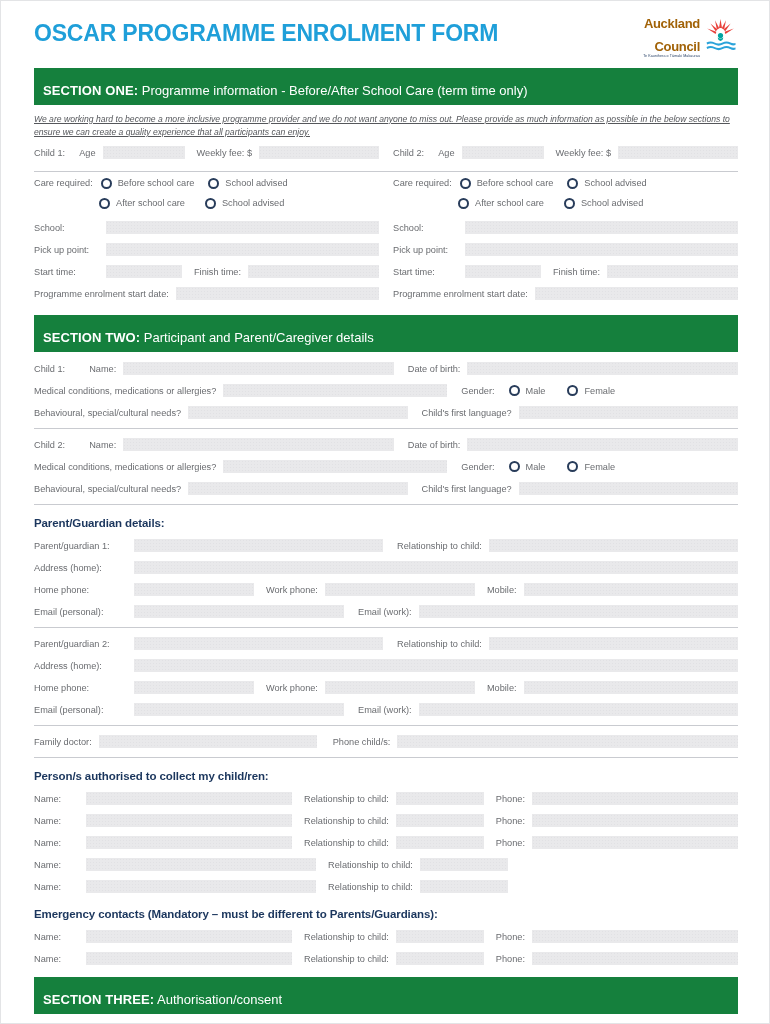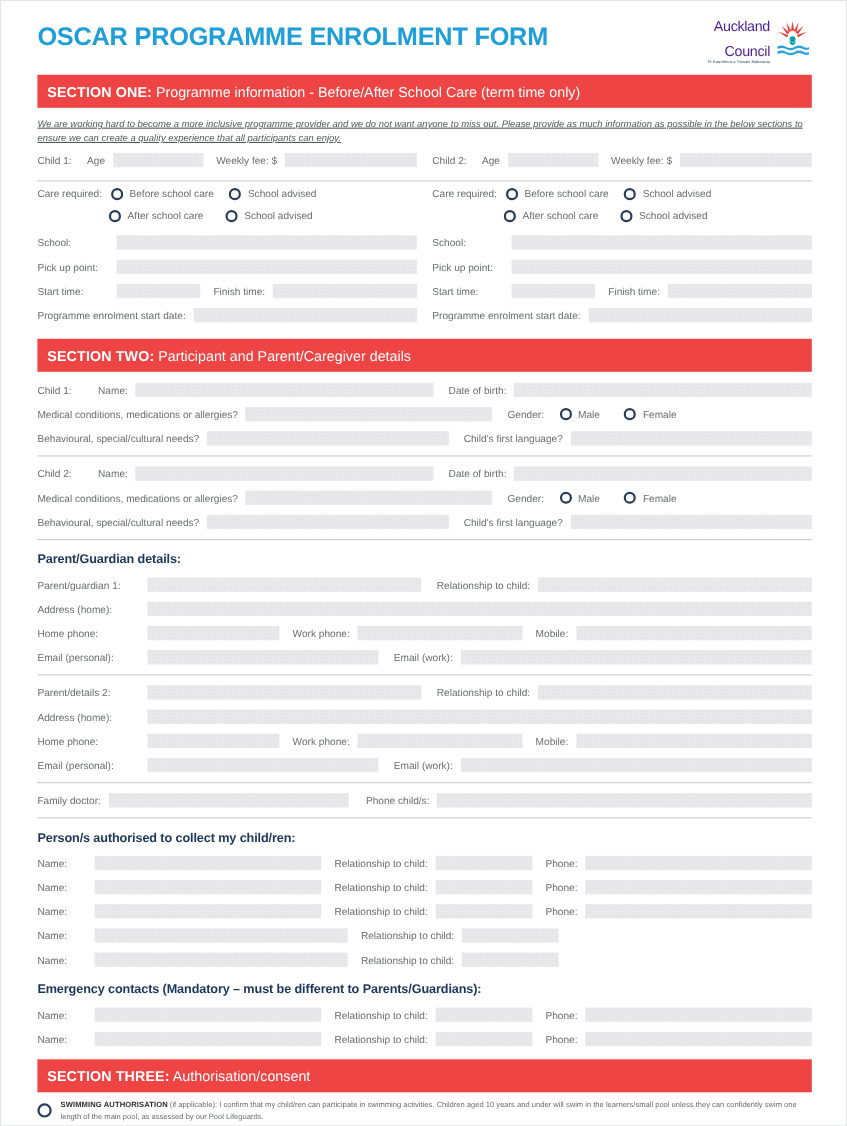--- a/index.html
+++ b/index.html
@@ -21,30 +21,30 @@
 
   
   .head{display:flex;align-items:flex-start;justify-content:space-between;padding-top:16px;}
   .form-title{
     font-size:23px;font-weight:bold;color:#1f9fd9;
     letter-spacing:-0.2px;line-height:1.05;margin:0;padding-top:4px;
     font-family:"Liberation Sans",sans-serif;
   }
   .logo{display:flex;align-items:flex-start;gap:4px;}
   .logo-words{text-align:right;line-height:1;}
-  .logo-l1,.logo-l2{font-weight:normal;color:#4c1d95;letter-spacing:-0.3px;display:block;}
+  .logo-l1,.logo-l2{font-weight:bold;color:#a16207;letter-spacing:-0.3px;display:block;}
   .logo-l1{font-size:13px;}
   .logo-l2{font-size:13px;margin-top:10px;}
   .logo-sub{display:block;font-size:3.6px;color:#1b365d;margin-top:2px;letter-spacing:.1px;}
   .logo-mark{width:34px;height:34px;display:block;}
 
   
   .secbar{
-    background:#ef4444;color:#fff;
-    padding:9px 9px 6px 9px;
+    background:#15803d;color:#fff;
+    padding:16px 9px 6px 9px;
     font-size:13px;line-height:1.15;
     margin-top:9px;
   }
   .secbar b{font-weight:bold;letter-spacing:.1px;}
   .secbar span{font-weight:normal;}
 
   .intro{
     font-style:italic;font-size:8.6px;line-height:1.55;
     color:#55575b;margin:8px 0 4px 0;text-decoration:underline;
   }
@@ -353,21 +353,21 @@
       <span class="lbl">Email (work):</span>
       <span class="gap"></span>
       <span class="fld"></span>
     </div>
   </div>
 
   <div class="hr"></div>
 
   <div>
     <div class="row">
-      <span class="lbl" style="width:100px">Parent/details 2:</span>
+      <span class="lbl" style="width:100px">Parent/guardian 2:</span>
       <span class="fld" style="max-width:400px"></span>
       <span class="gap" style="width:14px"></span>
       <span class="lbl">Relationship to child:</span>
       <span class="gap"></span>
       <span class="fld"></span>
     </div>
     <div class="row">
       <span class="lbl" style="width:100px">Address (home):</span>
       <span class="fld"></span>
     </div>

